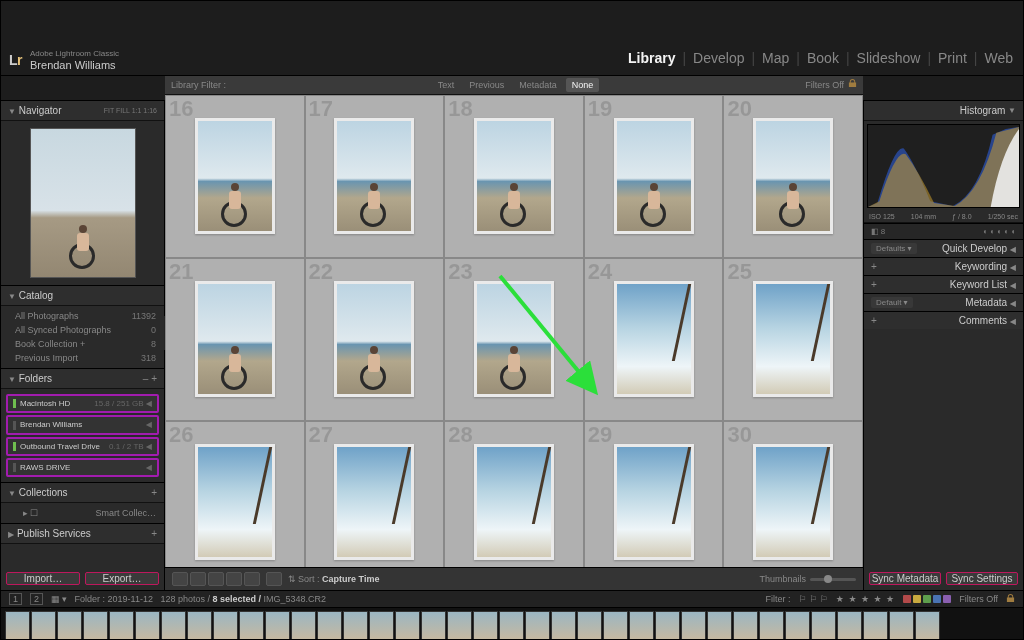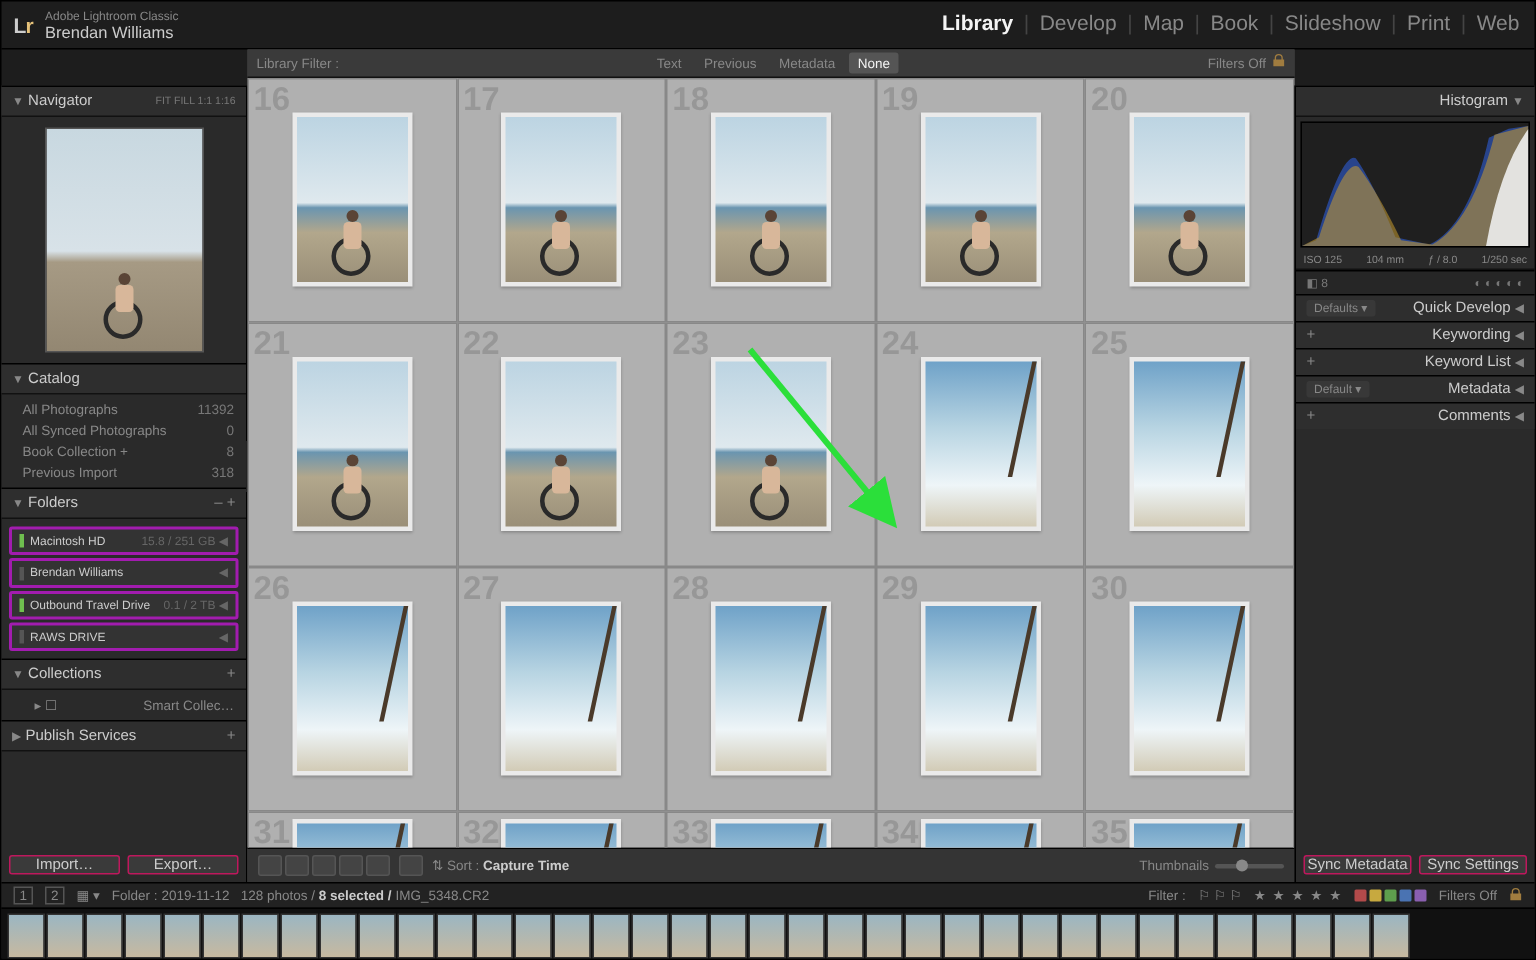--- a/index.html
+++ b/index.html
@@ -5,21 +5,21 @@
   :root{
     --bg:#1a1a1a; --panel-dark:#2a2a2a; --panel:#3b3b3b; --panel-light:#4a4a4a;
     --text:#cccccc; --text-dim:#888888; --text-bright:#f4f4f4;
     --accent:#ffffff; --divider:#555555; --cell-bg:#b0b0b0; --cell-frame:#eaeaea;
   }
   *{box-sizing:border-box;}
   body{margin:0;background:#0e0e0e;font-family:"Helvetica Neue",Helvetica,Arial,sans-serif;color:var(--text);
        width:1024px;height:640px;overflow:hidden;font-size:10px;}
   .shell{display:flex;flex-direction:column;width:100%;height:100%;background:#1d1d1d;border:1px solid #000;}
   
-  .topbar{display:flex;align-items:flex-start;justify-content:space-between;padding:6px 10px 4px 8px;border-bottom:1px solid #000;}
+  .topbar{display:flex;align-items:flex-start;justify-content:space-between;padding:6px 10px 4px 8px;border-bottom:1px solid #000;margin-top:43px;}
   .brand{display:flex;align-items:center;gap:8px;}
   .logo{font-weight:800;font-size:14px;letter-spacing:-.5px;}
   .logo .lr-r{color:#e6c27a;}
   .brand-text{display:flex;flex-direction:column;line-height:1.1;}
   .brand-text .sub{color:var(--text-dim);font-size:8px;}
   .brand-text .owner{color:var(--text);font-size:11px;}
   .modules{display:flex;align-items:center;gap:7px;font-size:14px;}
   .modules span{color:var(--text-dim);cursor:pointer;}
   .modules span.active{color:var(--text-bright);font-weight:600;}
   .modules .sep{color:#444;}

